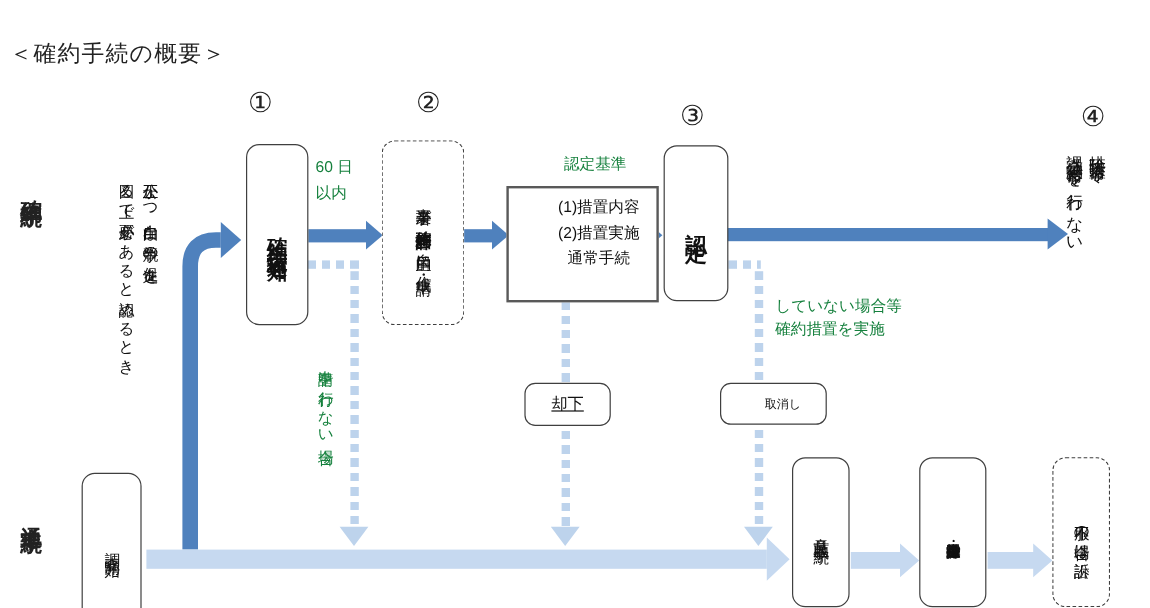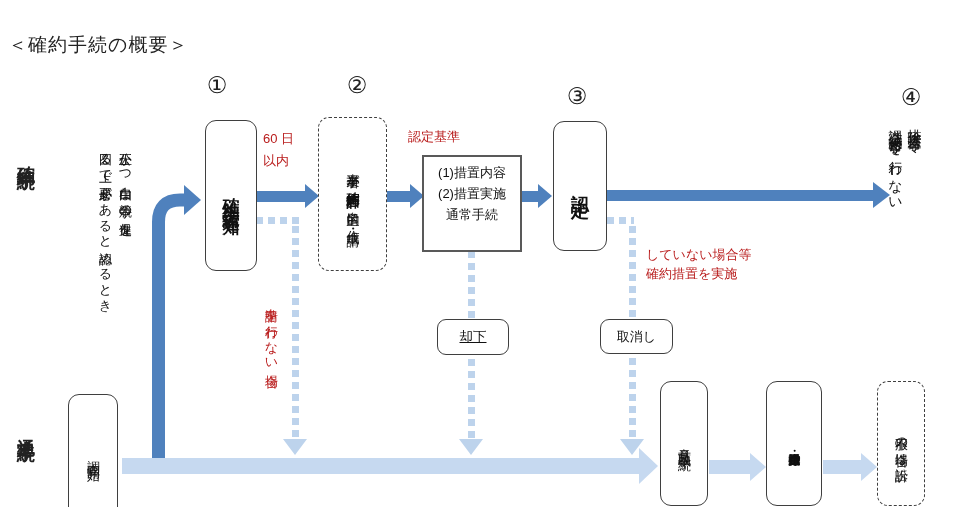--- a/index.html
+++ b/index.html
@@ -7,21 +7,21 @@
     position:relative;width:958px;height:507px;background:#ffffff;overflow:hidden;
     font-family:"Liberation Sans","DejaVu Sans",sans-serif;color:#111;margin-top:24px;
   }
   .abs{position:absolute;}
   
   .vt{writing-mode:vertical-rl;text-orientation:upright;}
   .vt .col{display:block;}
   .title{font-size:19px;letter-spacing:1px;color:#222;}
   .badge{font-size:23px;width:30px;text-align:center;color:#222;}
   .lane{font-size:18px;font-weight:bold;letter-spacing:2px;color:#222;}
-  .note{font-size:13px;line-height:19px;color:#b91c1c;}
+  .note{font-size:13px;line-height:19px;color:#15803d;}
   
   .rbox{
     position:absolute;background:#fff;border:1.6px solid #3f3f3f;border-radius:11px;
     display:flex;align-items:center;justify-content:center;text-align:center;z-index:2;
     color:#111;
   }
   .rbox.dashedb{border-style:dashed;}
   .sqbox{
     position:absolute;background:#fff;border:2px solid #595959;z-index:2;
     text-align:center;color:#111;
@@ -83,22 +83,22 @@
   <div class="hd" style="left:305px;top:160px;"></div>
 
   <div class="rbox dashedb vt" style="left:318px;top:93px;width:67px;height:152px;font-size:13px;line-height:22px;letter-spacing:1px;">
     <span class="col"><span>事業者が</span><b>確約計画</b><span>を</span></span>
     <span class="col">自主的に作成・申請</span>
   </div>
 
   <div class="sh" style="left:386px;top:167px;width:26px;height:11px;"></div>
   <div class="hd" style="left:410px;top:160px;"></div>
 
-  <div class="abs note" style="left:408px;top:103px;width:88px;z-index:2;">認定基準</div>
-  <div class="sqbox" style="left:422px;top:131px;width:96px;height:88px;font-size:13px;line-height:21px;padding-top:5px;">
+  <div class="abs note" style="left:452px;top:103px;width:88px;text-align:center;z-index:2;">認定基準</div>
+  <div class="sqbox" style="left:422px;top:131px;width:96px;height:88px;font-size:13px;line-height:21px;padding-top:5px;padding-left:27px;">
     <div>(1)措置内容</div>
     <div>(2)措置実施</div>
     <div>通常手続</div>
   </div>
 
   <div class="sh" style="left:520px;top:167px;width:20px;height:11px;"></div>
   <div class="hd" style="left:538px;top:160px;"></div>
 
   <div class="rbox vt" style="left:553px;top:97px;width:52px;height:128px;font-size:18px;font-weight:bold;letter-spacing:6px;">
     <span>認定</span>
@@ -119,21 +119,21 @@
 
   <div class="dash-v" style="left:468px;top:227px;height:188px;"></div>
   <div class="dhd" style="left:459px;top:415px;"></div>
   <div class="rbox" style="left:437px;top:295px;width:70px;height:34px;border-radius:9px;font-size:13.5px;text-decoration:underline;">
     <span>却下</span>
   </div>
 
   <div class="dash-h" style="left:607px;top:193px;width:27px;"></div>
   <div class="dash-v" style="left:629px;top:202px;height:213px;"></div>
   <div class="dhd" style="left:620px;top:415px;"></div>
-  <div class="rbox" style="left:600px;top:295px;width:71px;height:33px;border-radius:9px;font-size:13px;">
+  <div class="rbox" style="left:600px;top:295px;width:71px;height:33px;border-radius:9px;font-size:10px;padding-left:16px;">
     <span>取消し</span>
   </div>
   <div class="abs note" style="left:646px;top:221px;z-index:2;">
     <div>していない場合等</div>
     <div>確約措置を実施</div>
   </div>
 
   <div class="rbox vt" style="left:68px;top:370px;width:48px;height:122px;font-size:13px;letter-spacing:3px;">
     <span>調査開始</span>
   </div>

